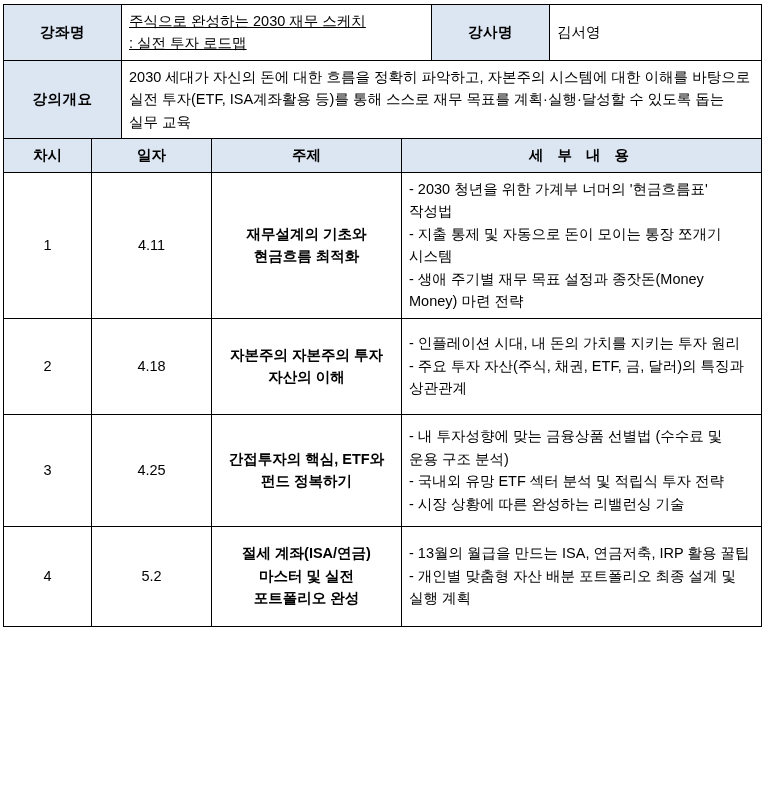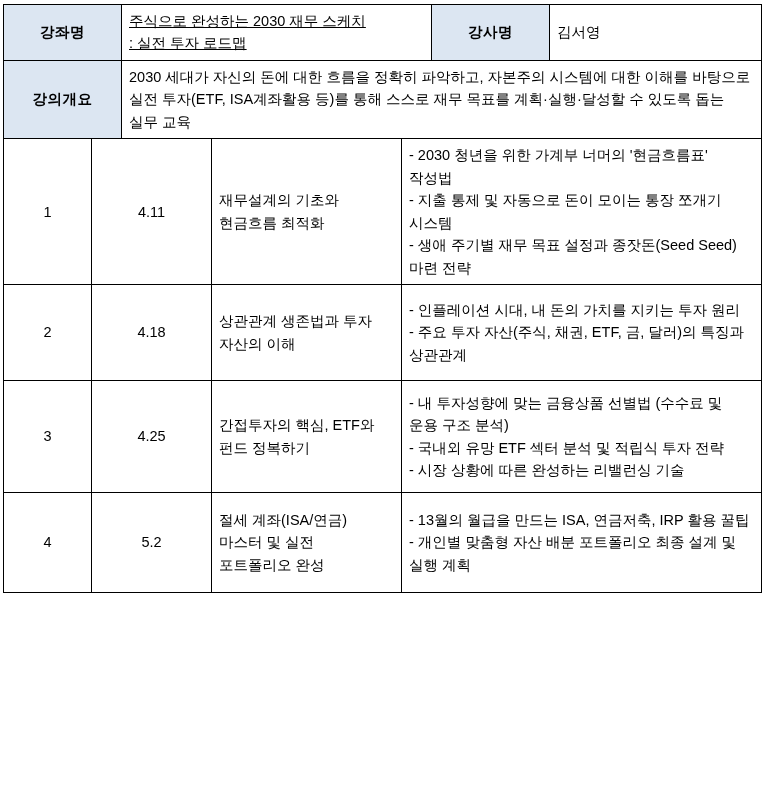--- a/index.html
+++ b/index.html
@@ -52,22 +52,24 @@
     letter-spacing: 5px;
   }
   td.detail {
     text-align: left;
     font-size: 13.5px;
     line-height: 1.62;
     vertical-align: top;
     padding-top: 6px;
   }
   td.topic {
+    text-align: center;
     font-size: 13.8px;
     line-height: 1.72;
+    font-weight: bold;
   }
   td.num, td.date {
     text-align: center;
     font-size: 14px;
   }
   .detail-line {
     display: block;
   }
   .overview {
     line-height: 1.72;
@@ -108,40 +110,46 @@
   </table>
 
   <table class="course" style="margin-top:-1px">
     <colgroup>
       <col style="width:88px">
       <col style="width:120px">
       <col style="width:190px">
       <col style="width:360px">
     </colgroup>
     <tbody>
+      <tr class="hdr-row">
+        <td>차시</td>
+        <td>일자</td>
+        <td>주제</td>
+        <td class="hdr-spread">세 부 내 용</td>
+      </tr>
 
       <tr style="height:128px">
         <td class="num">1</td>
         <td class="date">4.11</td>
         <td class="topic">
           <span class="detail-line">재무설계의 기초와</span>
           <span class="detail-line">현금흐름 최적화</span>
         </td>
         <td class="detail">
           <span class="detail-line">- 2030 청년을 위한 가계부 너머의 '현금흐름표' 작성법</span>
           <span class="detail-line">- 지출 통제 및 자동으로 돈이 모이는 통장 쪼개기 시스템</span>
-          <span class="detail-line">- 생애 주기별 재무 목표 설정과 종잣돈(Seed Seed) 마련 전략</span>
+          <span class="detail-line">- 생애 주기별 재무 목표 설정과 종잣돈(Money Money) 마련 전략</span>
         </td>
       </tr>
 
       <tr style="height:96px">
         <td class="num">2</td>
         <td class="date">4.18</td>
         <td class="topic">
-          <span class="detail-line">상관관계 생존법과 투자</span>
+          <span class="detail-line">자본주의 자본주의 투자</span>
           <span class="detail-line">자산의 이해</span>
         </td>
         <td class="detail">
           <span class="detail-line">- 인플레이션 시대, 내 돈의 가치를 지키는 투자 원리</span>
           <span class="detail-line">- 주요 투자 자산(주식, 채권, ETF, 금, 달러)의 특징과 상관관계</span>
         </td>
       </tr>
 
       <tr style="height:112px">
         <td class="num">3</td>

